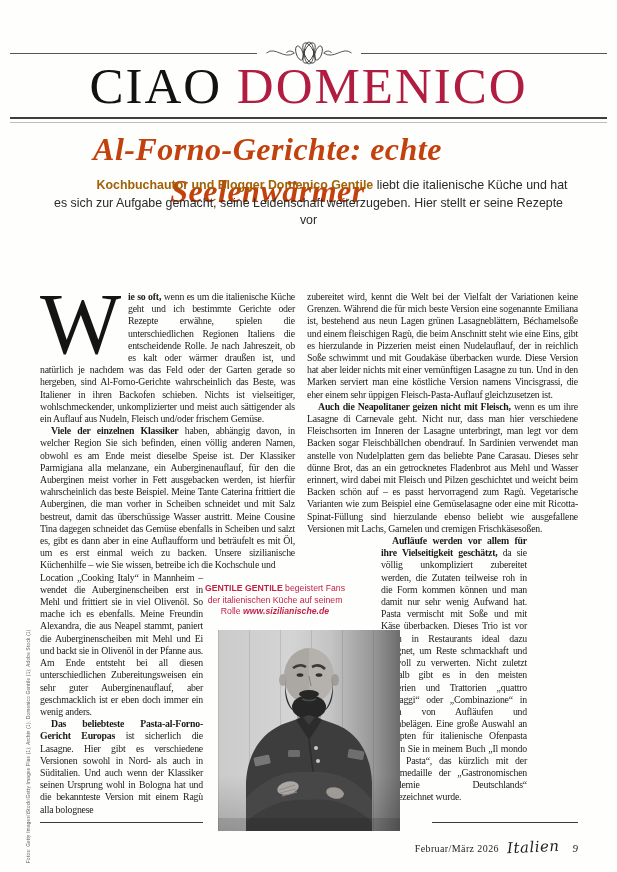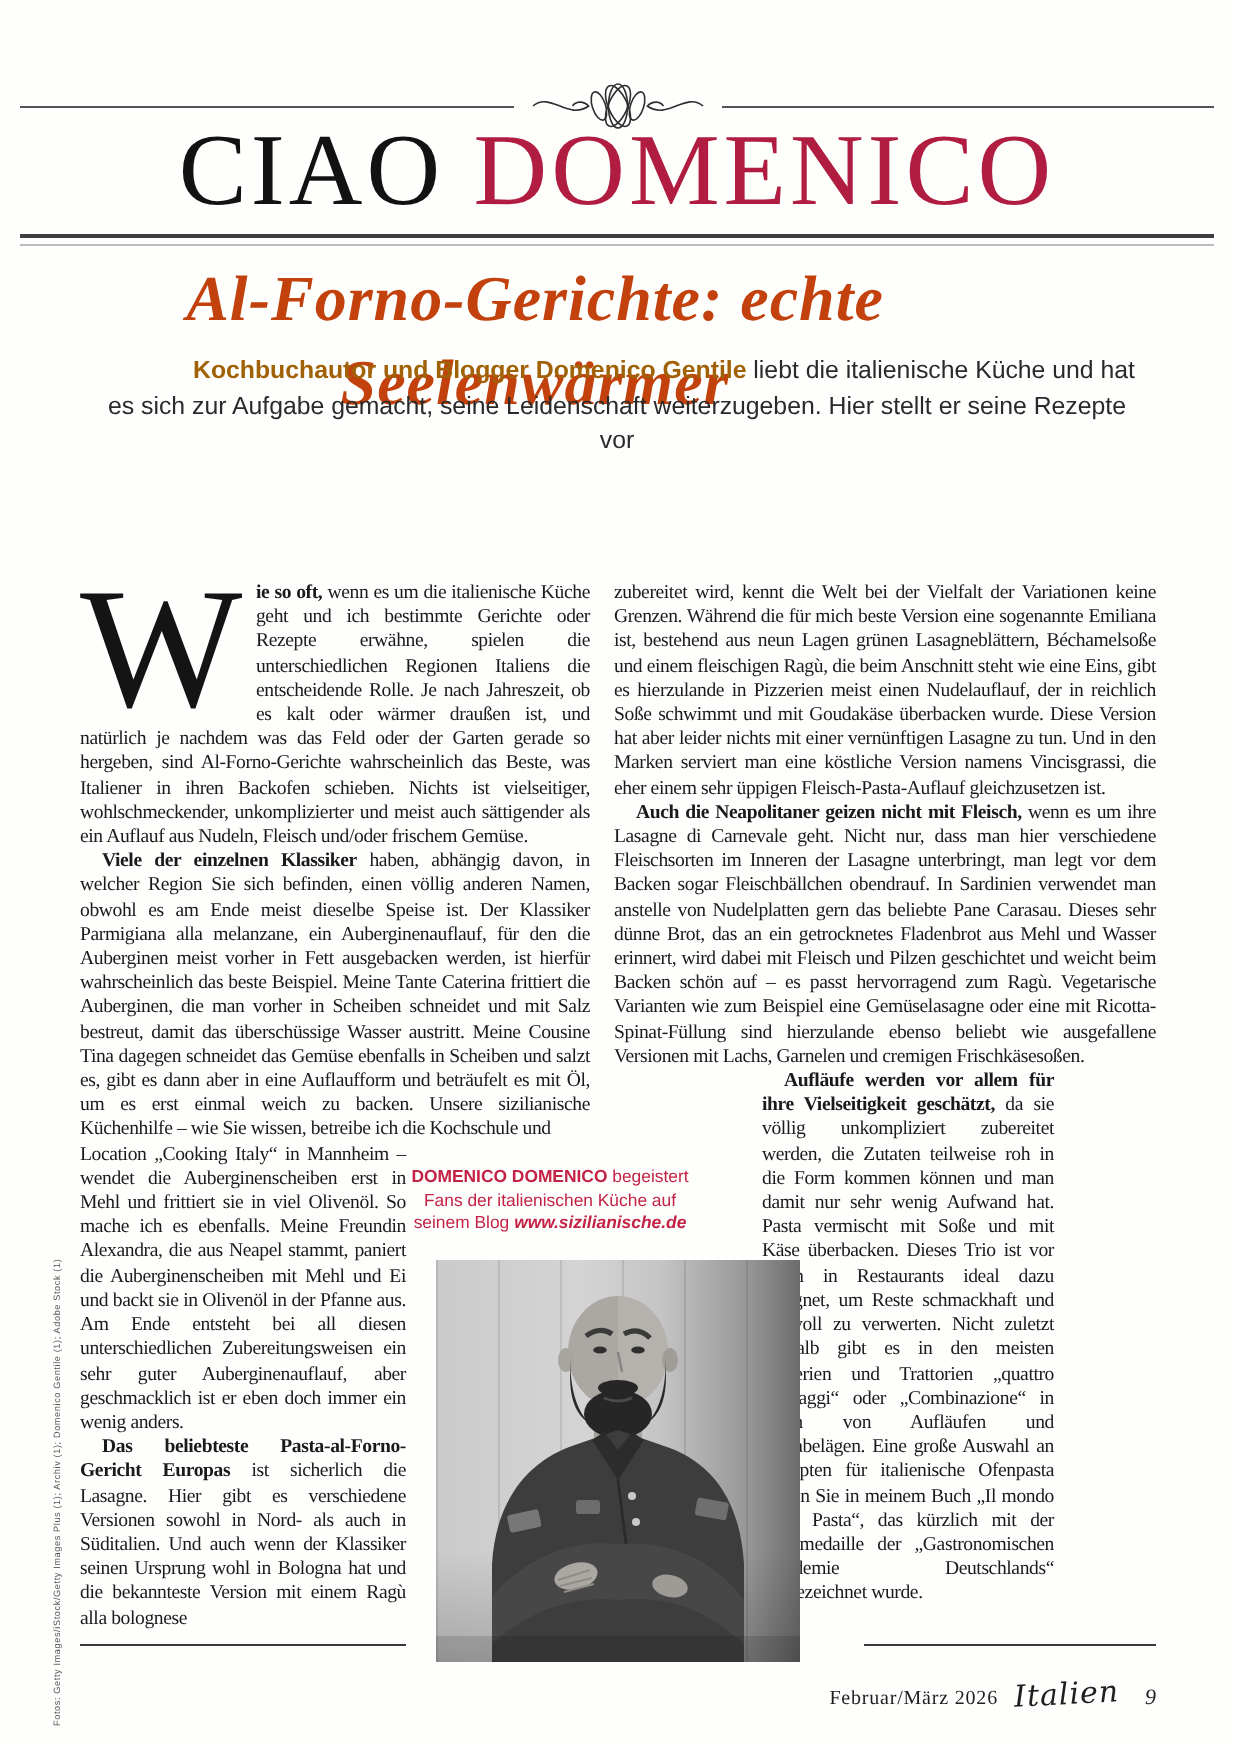--- a/index.html
+++ b/index.html
@@ -99,21 +99,21 @@
 </div>
 
 <div class="col right-col">
   <p>zubereitet wird, kennt die Welt bei der Vielfalt der Variationen keine Grenzen. Während die für mich beste Version eine sogenannte Emiliana ist, bestehend aus neun Lagen grünen Lasagneblättern, Béchamelsoße und einem fleischigen Ragù, die beim Anschnitt steht wie eine Eins, gibt es hierzulande in Pizzerien meist einen Nudelauflauf, der in reichlich Soße schwimmt und mit Goudakäse überbacken wurde. Diese Version hat aber leider nichts mit einer vernünftigen Lasagne zu tun. Und in den Marken serviert man eine köstliche Version namens Vincisgrassi, die eher einem sehr üppigen Fleisch-Pasta-Auflauf gleichzusetzen ist.</p>
   <p class="p-indent"><b>Auch die Neapolitaner geizen nicht mit Fleisch,</b><span> wenn es um ihre Lasagne di Carnevale geht. Nicht nur, dass man hier verschiedene Fleischsorten im Inneren der Lasagne unterbringt, man legt vor dem Backen sogar Fleischbällchen obendrauf. In Sardinien verwendet man anstelle von Nudelplatten gern das beliebte Pane Carasau. Dieses sehr dünne Brot, das an ein getrocknetes Fladenbrot aus Mehl und Wasser erinnert, wird dabei mit Fleisch und Pilzen geschichtet und weicht beim Backen schön auf – es passt hervorragend zum Ragù. Vegetarische Varianten wie zum Beispiel eine Gemüselasagne oder eine mit Ricotta-Spinat-Füllung sind hierzulande ebenso beliebt wie ausgefallene Versionen mit Lachs, Garnelen und cremigen Frischkäsesoßen.</span></p>
   <div class="right-narrow">
     <p class="p-indent"><b>Aufläufe werden vor allem für ihre Vielseitigkeit geschätzt,</b><span> da sie völlig unkompliziert zubereitet werden, die Zutaten teilweise roh in die Form kommen können und man damit nur sehr wenig Aufwand hat. Pasta vermischt mit Soße und mit Käse überbacken. Dieses Trio ist vor allem in Restaurants ideal dazu geeignet, um Reste schmackhaft und sinnvoll zu verwerten. Nicht zuletzt deshalb gibt es in den meisten Pizzerien und Trattorien „quattro formaggi“ oder „Combinazione“ in Form von Aufläufen und Pizzabelägen. Eine große Auswahl an Rezepten für italienische Ofenpasta finden Sie in meinem Buch „Il mondo della Pasta“, das kürzlich mit der Goldmedaille der „Gastronomischen Akademie Deutschlands“ ausgezeichnet wurde.</span></p>
   </div>
 </div>
 
-<p class="photo-caption"><span class="cap-name">DOMENICO DOMENICO</span><span> begeistert Fans der italienischen Küche auf seinem Blog </span><span class="cap-blog">www.sizilianische.de</span></p>
+<p class="photo-caption"><span class="cap-name">GENTILE GENTILE</span><span> begeistert Fans der italienischen Küche auf seinem Rolle </span><span class="cap-blog">www.sizilianische.de</span></p>
 
 <div class="photo">
   <svg viewBox="0 0 182 201">
 
     <rect x="79" y="66" width="24" height="28" fill="#a6a39e"></rect>
 
     <ellipse cx="91" cy="46" rx="25" ry="28" fill="#b5b2ad"></ellipse>
     <path d="M66,46 a25,28 0 0 0 25,28 l0,-56 a25,28 0 0 0 -25,28 Z" fill="rgba(0,0,0,0.05)"></path>
     <ellipse cx="65" cy="50" rx="4" ry="6" fill="#a8a5a0"></ellipse>
     <ellipse cx="117" cy="50" rx="4" ry="6" fill="#a09d98"></ellipse>

